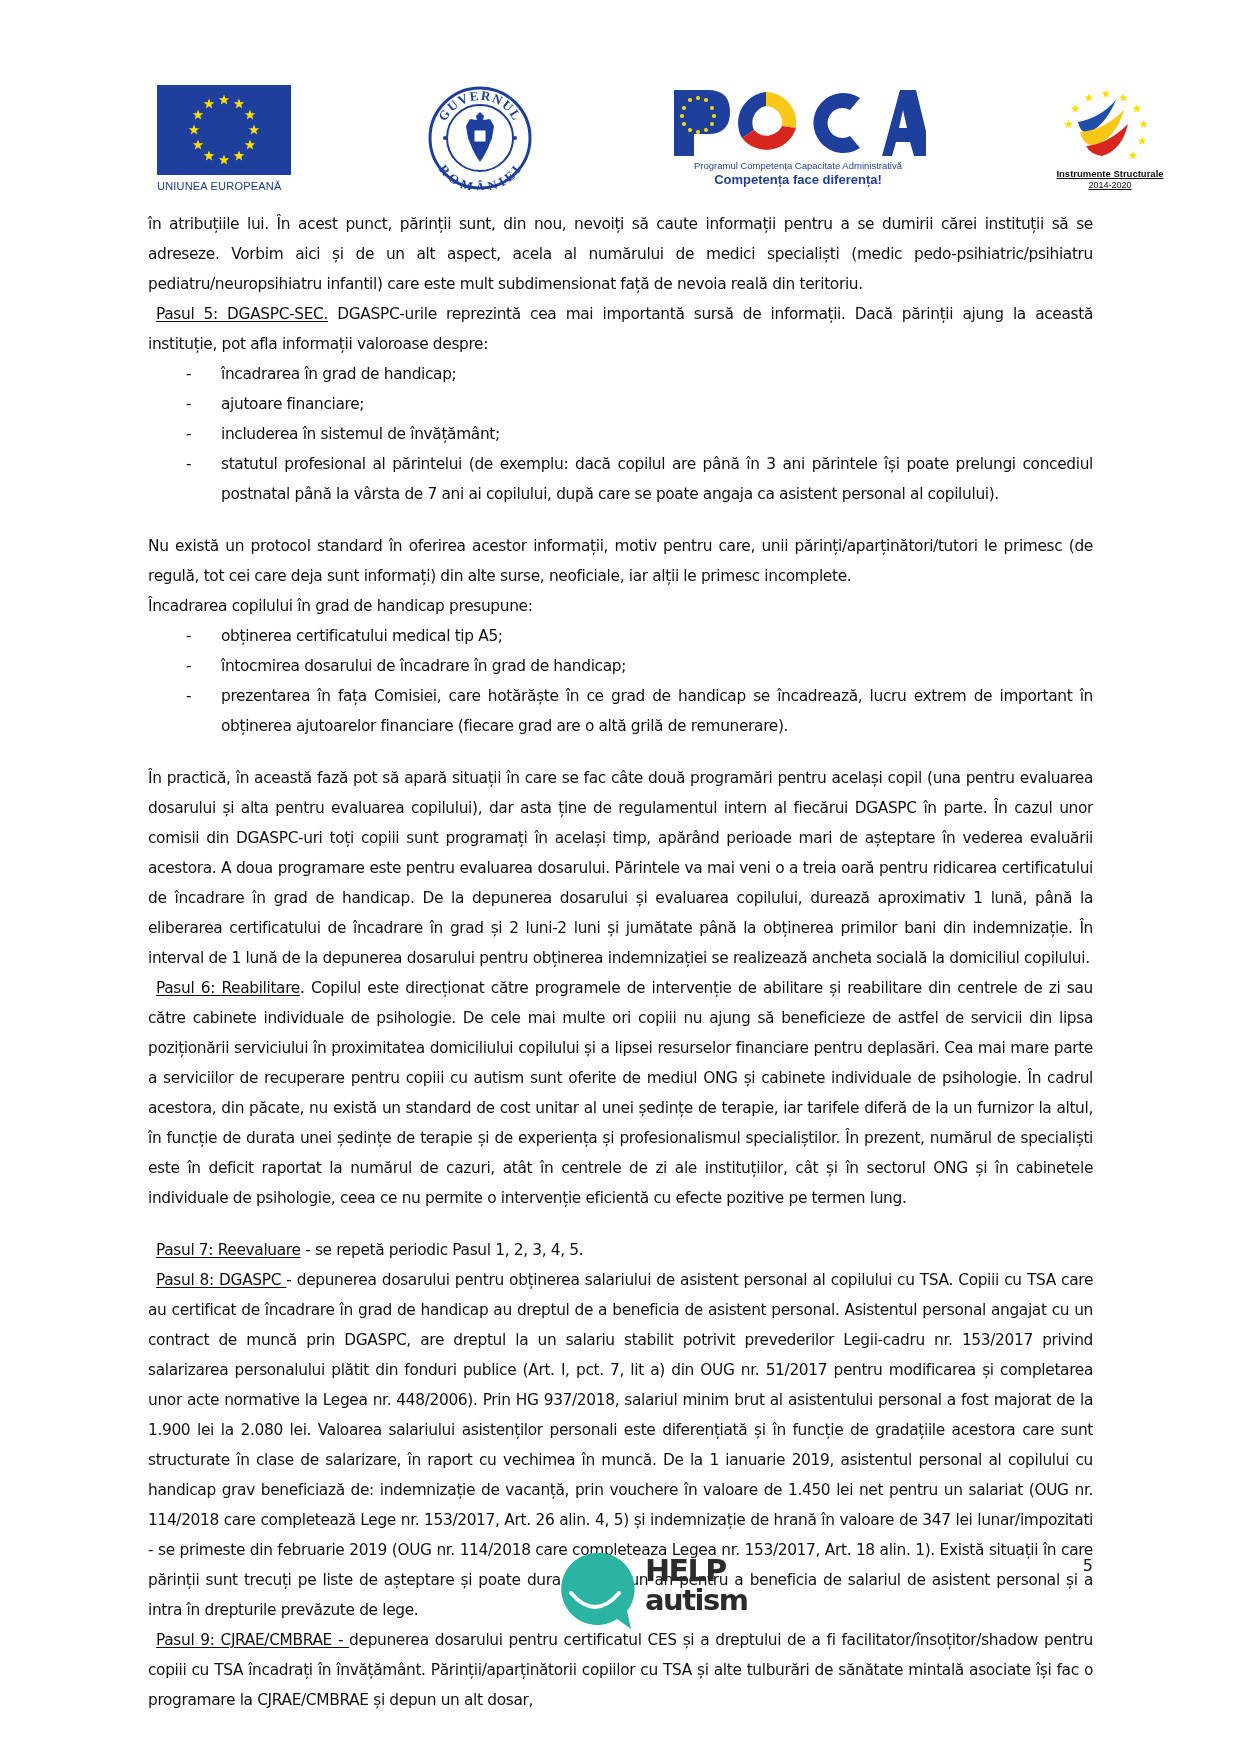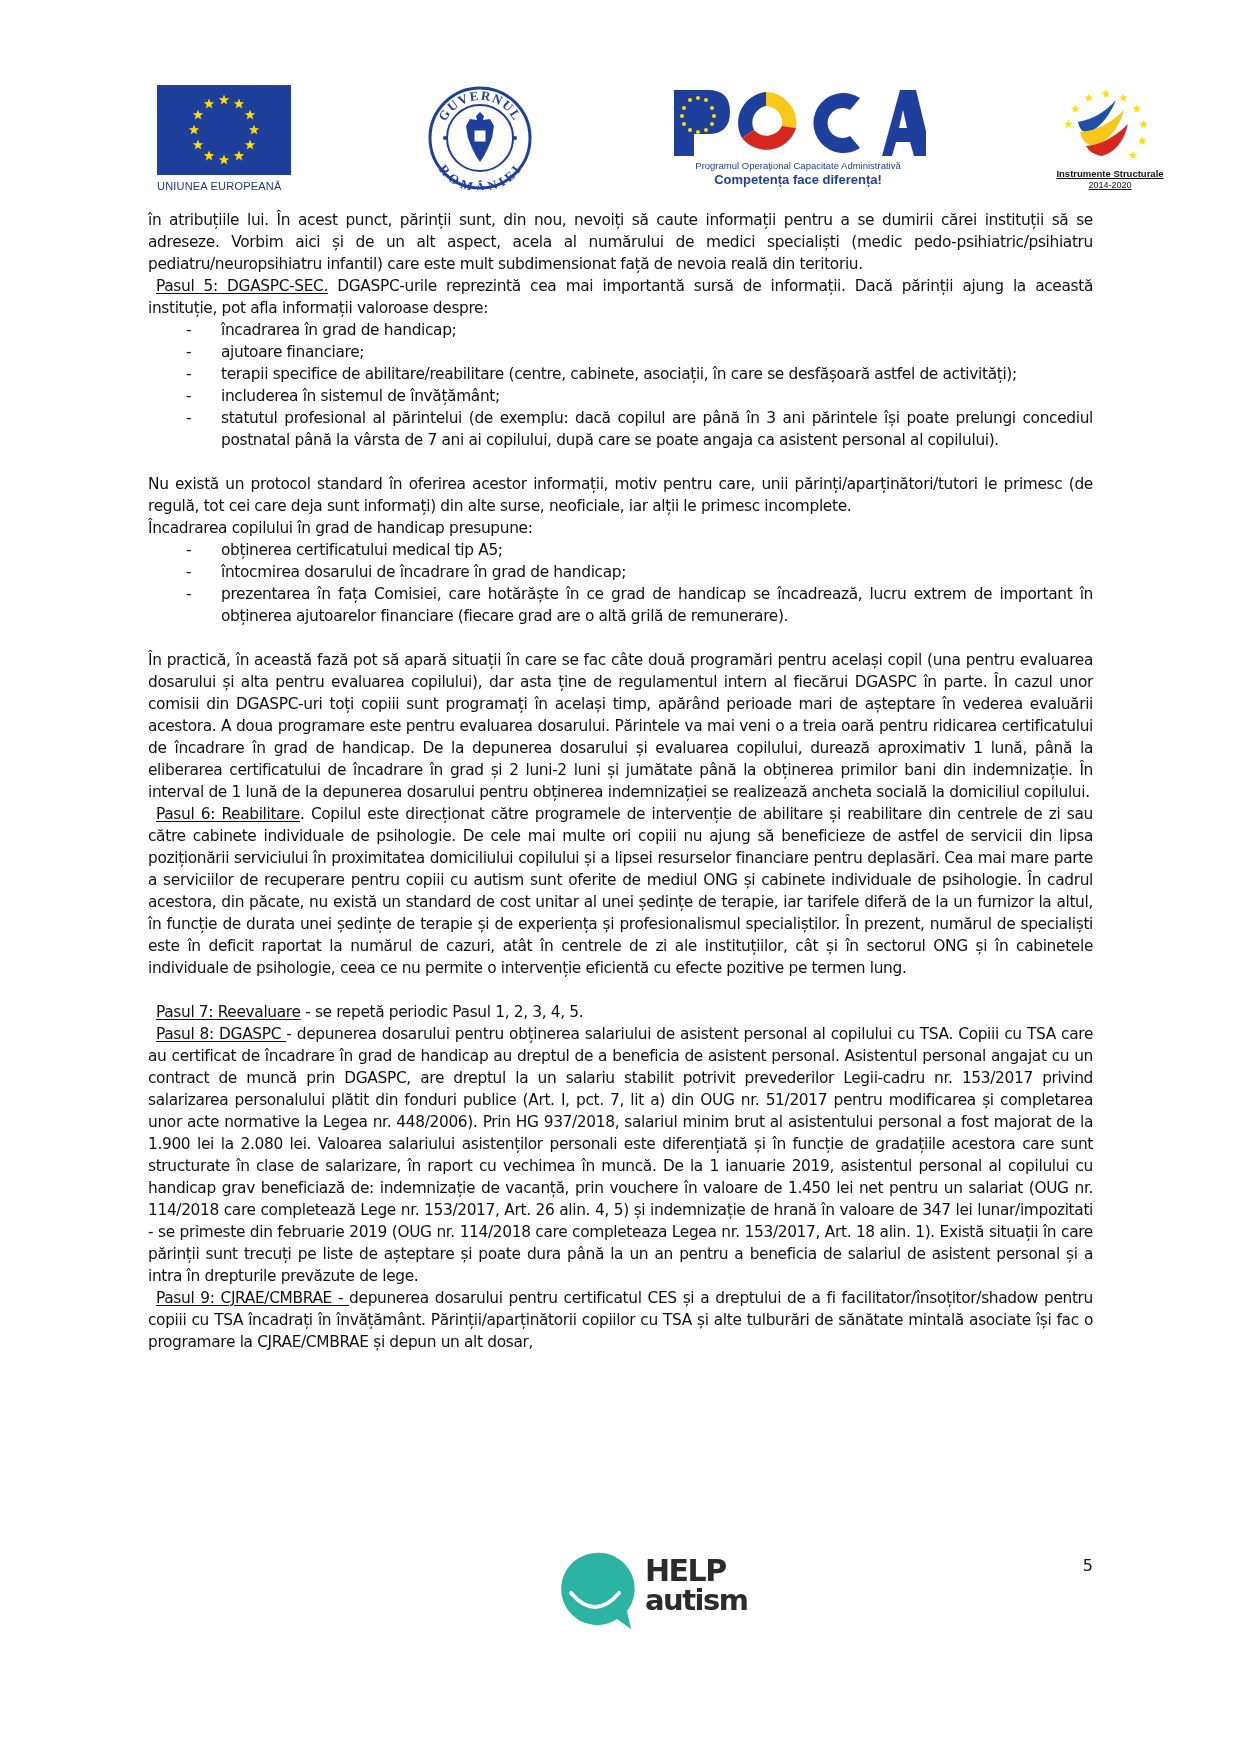--- a/index.html
+++ b/index.html
@@ -18,21 +18,21 @@
   .poca-sub { position: absolute; left: 0; width: 256px; text-align: center;
               font-family: "Liberation Sans", sans-serif; color: #1f3f9c; }
   .poca-sub.l1 { top: 74px; font-size: 9.5px; }
   .poca-sub.l2 { top: 86px; font-size: 13px; font-weight: bold; }
   
   .is { left: 1050px; top: 88px; width: 120px; height: 110px; }
   .is-label { position: absolute; left: 0; width: 120px; text-align: center;
               font-family: "Liberation Sans", sans-serif; font-size: 9.5px; font-weight: bold; color: #111; text-decoration: underline; }
 
   .doc { position: absolute; left: 148px; top: 209px; width: 945px;
-         font-size: 15.4px; line-height: 22px; letter-spacing: -0.35px; }
+         font-size: 15.4px; line-height: 30px; letter-spacing: -0.35px; }
   .p { margin: 0; text-align: justify; }
   .blank { height: 22px; }
   .u { text-decoration: underline; text-underline-offset: 2px; margin-left: 8px; }
   ul.dash { list-style: none; margin: 0; padding: 0; }
   ul.dash li { position: relative; padding-left: 73px; text-align: justify; }
   ul.dash li::before { content: "-"; position: absolute; left: 38px; top: 0; }
   .pagenum { position: absolute; right: 147px; top: 1556px; font-size: 16px; }
 
   .help { position: absolute; left: 555px; top: 1549px; width: 200px; height: 90px; }
   .help-word { position: absolute; left: 90px; font-family: "DejaVu Sans", sans-serif;
@@ -106,21 +106,21 @@
       </g>
 
       <path d="M96 6 A31 31 0 0 0 72 52 L84 44 A17 17 0 0 1 96 20 Z" fill="#1f3f9c"></path>
       <path d="M96 6 A31 31 0 0 1 126 42 L112 40 A17 17 0 0 0 96 20 Z" fill="#f7c81a"></path>
       <path d="M72 52 A31 31 0 0 0 126 42 L112 40 A17 17 0 0 1 84 44 Z" fill="#d7261e"></path>
 
       <path d="M190 12 A30 30 0 1 0 190 62 L180 50 A15 15 0 1 1 180 24 Z" fill="#1f3f9c"></path>
 
       <path d="M212 70 L230 4 H246 L262 70 H244 L240 56 H226 L222 70 Z M229 42 H237 L233 24 Z" fill="#1f3f9c"></path>
     </svg>
-    <div class="poca-sub l1">Programul Operațional Capacitate Administrativă</div>
+    <div class="poca-sub l1">Programul Competența Capacitate Administrativă</div>
     <div class="poca-sub l2">Competența face diferența!</div>
   </div>
 
   <div class="logo is">
     <svg width="120" height="80" viewBox="0 0 120 80">
       <g fill="#ffdd00" id="is-stars">
           <path d="M18.47 31.87 L19.58 34.84 L22.75 34.98 L20.27 36.95 L21.11 40.01 L18.47 38.26 L15.82 40.01 L16.67 36.95 L14.19 34.98 L17.36 34.84 Z"></path>
           <path d="M25.26 16.34 L26.37 19.31 L29.54 19.45 L27.05 21.42 L27.90 24.48 L25.26 22.73 L22.61 24.48 L23.46 21.42 L20.98 19.45 L24.15 19.31 Z"></path>
           <path d="M38.75 5.42 L39.86 8.39 L43.03 8.53 L40.55 10.51 L41.39 13.56 L38.75 11.81 L36.10 13.56 L36.95 10.51 L34.47 8.53 L37.64 8.39 Z"></path>
           <path d="M56.00 1.50 L57.11 4.47 L60.28 4.61 L57.80 6.58 L58.65 9.64 L56.00 7.89 L53.35 9.64 L54.20 6.58 L51.72 4.61 L54.89 4.47 Z"></path>
@@ -141,21 +141,20 @@
 
 <div class="doc">
   <p class="p">în atribuțiile lui. În acest punct, părinții sunt, din nou, nevoiți să caute informații pentru a se dumirii cărei instituții să se adreseze. Vorbim aici și de un alt aspect, acela al numărului de medici specialiști (medic pedo-psihiatric/psihiatru pediatru/neuropsihiatru infantil) care este mult subdimensionat față de nevoia reală din teritoriu.</p>
 
   <p class="p">
     <span class="u">Pasul 5: DGASPC-SEC.</span><span> DGASPC-urile reprezintă cea mai importantă sursă de informații. Dacă părinții ajung la această instituție, pot afla informații valoroase despre:</span>
   </p>
   <ul class="dash">
     <li>încadrarea în grad de handicap;</li>
     <li>ajutoare financiare;</li>
-    <li>terapii specifice de abilitare/reabilitare (centre, cabinete, asociații, în care se desfășoară astfel de activități);</li>
     <li>includerea în sistemul de învățământ;</li>
     <li>statutul profesional al părintelui (de exemplu: dacă copilul are până în 3 ani părintele își poate prelungi concediul postnatal până la vârsta de 7 ani ai copilului, după care se poate angaja ca asistent personal al copilului).</li>
   </ul>
   <div class="blank"></div>
 
   <p class="p">Nu există un protocol standard în oferirea acestor informații, motiv pentru care, unii părinți/aparținători/tutori le primesc (de regulă, tot cei care deja sunt informați) din alte surse, neoficiale, iar alții le primesc incomplete.</p>
   <p class="p">Încadrarea copilului în grad de handicap presupune:</p>
   <ul class="dash">
     <li>obținerea certificatului medical tip A5;</li>
     <li>întocmirea dosarului de încadrare în grad de handicap;</li>

